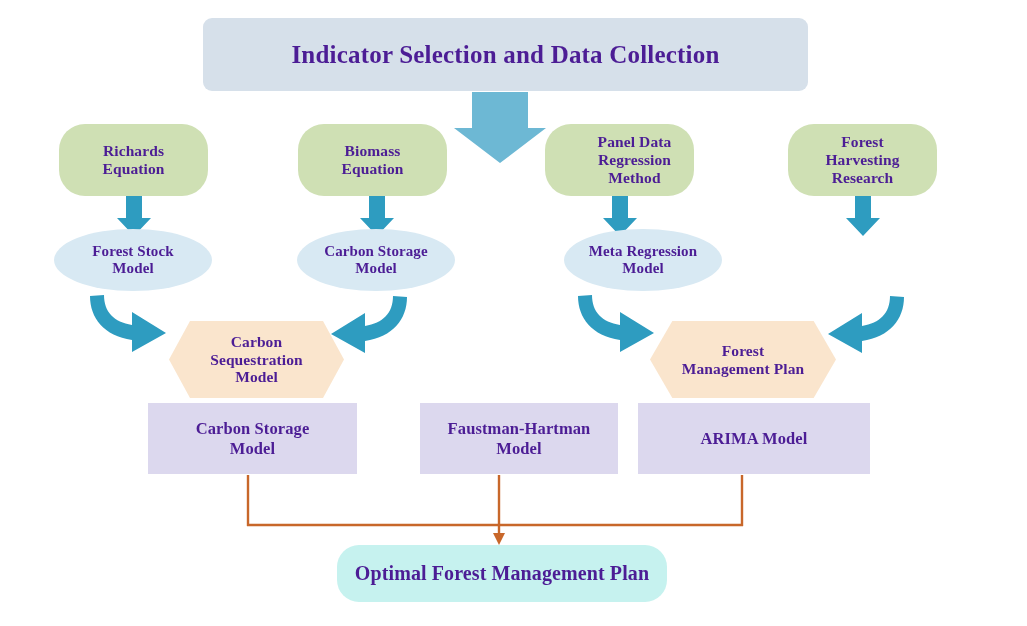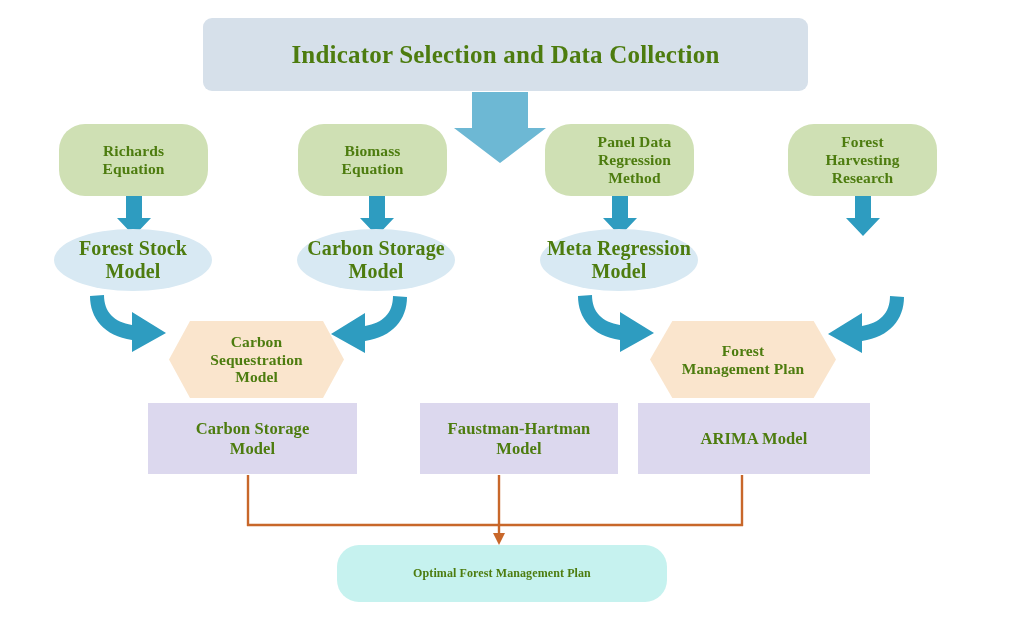--- a/index.html
+++ b/index.html
@@ -16,21 +16,21 @@
     overflow: hidden;
     font-family: "Liberation Serif", "DejaVu Serif", serif;
   }
   .node {
     position: absolute;
     display: flex;
     align-items: center;
     justify-content: center;
     text-align: center;
     box-sizing: border-box;
-    color: #4d7c0f;
+    color: #4c1d95;
     font-weight: bold;
     line-height: 1.16;
     white-space: pre-line;
     letter-spacing: 0.1px;
   }
 
   
   .title-box {
     left: 203px; top: 18px;
     width: 605px; height: 73px;
@@ -51,26 +51,26 @@
   .src.s0 { left: 59px; }
   .src.s1 { left: 298px; }
   .src.s2 { left: 545px; padding-left: 30px; }
   .src.s3 { left: 788px; }
 
   
   .oval {
     width: 158px; height: 62px;
     background: #d8e9f3;
     border-radius: 50%;
-    font-size: 20px;
+    font-size: 15px;
     top: 229px;
   }
   .oval.o0 { left: 54px; }
   .oval.o1 { left: 297px; }
-  .oval.o2 { left: 540px; }
+  .oval.o2 { left: 564px; }
   .oval.o3 { left: 783px; }
 
   
   .hex {
     background: #fae5cd;
     font-size: 15.5px;
     -webkit-clip-path: polygon(12% 0%, 88% 0%, 100% 50%, 88% 100%, 12% 100%, 0% 50%);
     clip-path: polygon(12% 0%, 88% 0%, 100% 50%, 88% 100%, 12% 100%, 0% 50%);
   }
   .hex.h0 { left: 169px; top: 321px; width: 175px; height: 77px; }
@@ -86,21 +86,21 @@
   .rect.r0 { left: 148px; width: 209px; }
   .rect.r1 { left: 400px; width: 198px; margin-left: 20px; }
   .rect.r2 { left: 638px; width: 232px; }
 
   
   .pill {
     left: 337px; top: 545px;
     width: 330px; height: 57px;
     background: #c6f2ef;
     border-radius: 22px;
-    font-size: 12px;
+    font-size: 20px;
   }
 
   
   .arrows {
     position: absolute;
     left: 0; top: 0;
     width: 1027px; height: 626px;
     pointer-events: none;
   }
 </style>

